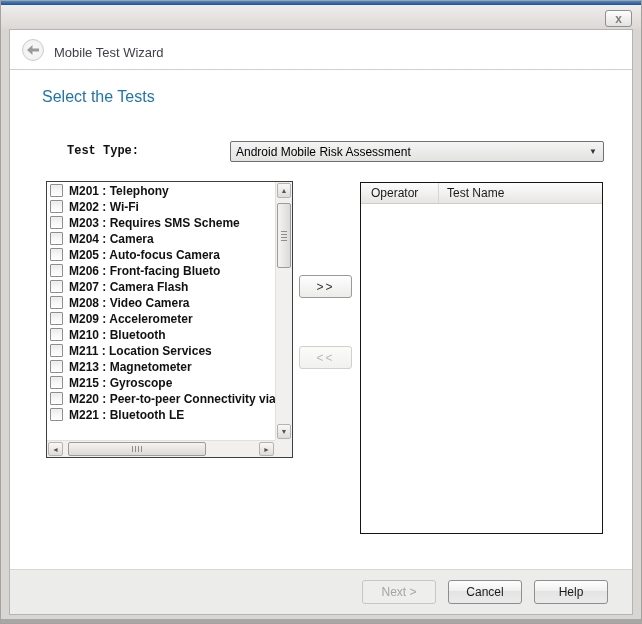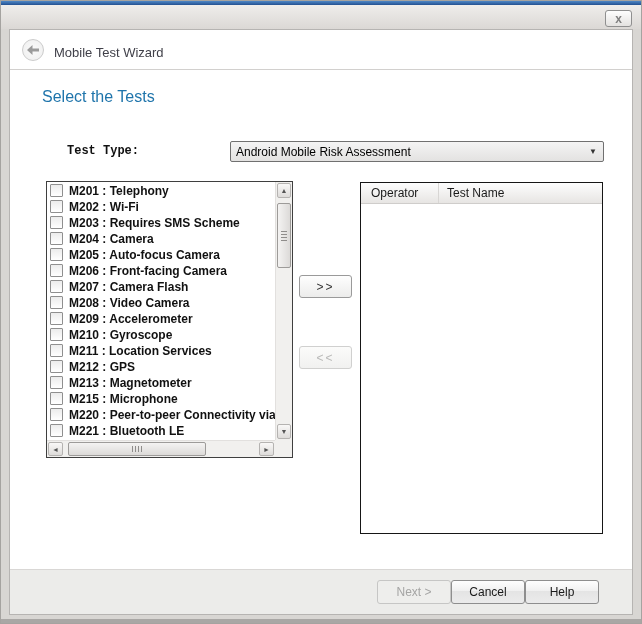--- a/index.html
+++ b/index.html
@@ -160,21 +160,21 @@
     border-right: 1px solid #d8d6d4;
   }
   .th-operator { width: 78px; }
   .th-testname { flex: 1; padding-left: 8px; border-right: none; }
   .tbody { position: absolute; left: 0; right: 0; top: 21px; bottom: 0; background: #ffffff; }
   
   .footer {
     position: absolute; left: 0; right: 0; bottom: 0; height: 45px;
     background: #ececea; border-top: 1px solid #d9d7d5;
     display: flex; align-items: center; justify-content: flex-end;
-    gap: 0; padding-right: 33px;
+    gap: 12px; padding-right: 24px;
   }
   .btn {
     min-width: 74px; height: 24px;
     border: 1px solid #8e8e8e; border-radius: 3px;
     background: linear-gradient(#fefefe, #f0f0f0 45%, #e4e4e4 46%, #ebebeb);
     font-family: "Liberation Sans", sans-serif;
     font-size: 12px; color: #1a1a1a;
   }
   .btn:disabled {
     border-color: #c6c6c5; color: #a5a5a4;
@@ -232,61 +232,57 @@
     <span class="row-label">M204 : Camera</span>
   </div>
 
   <div class="row">
     <span class="cb"></span>
     <span class="row-label">M205 : Auto-focus Camera</span>
   </div>
 
   <div class="row">
     <span class="cb"></span>
-    <span class="row-label">M206 : Front-facing Camera</span>
+    <span class="row-label">M206 : Front-facing Blueto</span>
   </div>
 
   <div class="row">
     <span class="cb"></span>
     <span class="row-label">M207 : Camera Flash</span>
   </div>
 
   <div class="row">
     <span class="cb"></span>
     <span class="row-label">M208 : Video Camera</span>
   </div>
 
   <div class="row">
     <span class="cb"></span>
     <span class="row-label">M209 : Accelerometer</span>
   </div>
 
   <div class="row">
     <span class="cb"></span>
-    <span class="row-label">M210 : Gyroscope</span>
+    <span class="row-label">M210 : Bluetooth</span>
   </div>
 
   <div class="row">
     <span class="cb"></span>
     <span class="row-label">M211 : Location Services</span>
   </div>
 
-  <div class="row">
-    <span class="cb"></span>
-    <span class="row-label">M212 : GPS</span>
-  </div>
 
   <div class="row">
     <span class="cb"></span>
     <span class="row-label">M213 : Magnetometer</span>
   </div>
 
   <div class="row">
     <span class="cb"></span>
-    <span class="row-label">M215 : Microphone</span>
+    <span class="row-label">M215 : Gyroscope</span>
   </div>
 
   <div class="row">
     <span class="cb"></span>
     <span class="row-label">M220 : Peer-to-peer Connectivity via Blueto</span>
   </div>
 
   <div class="row">
     <span class="cb"></span>
     <span class="row-label">M221 : Bluetooth LE</span>

